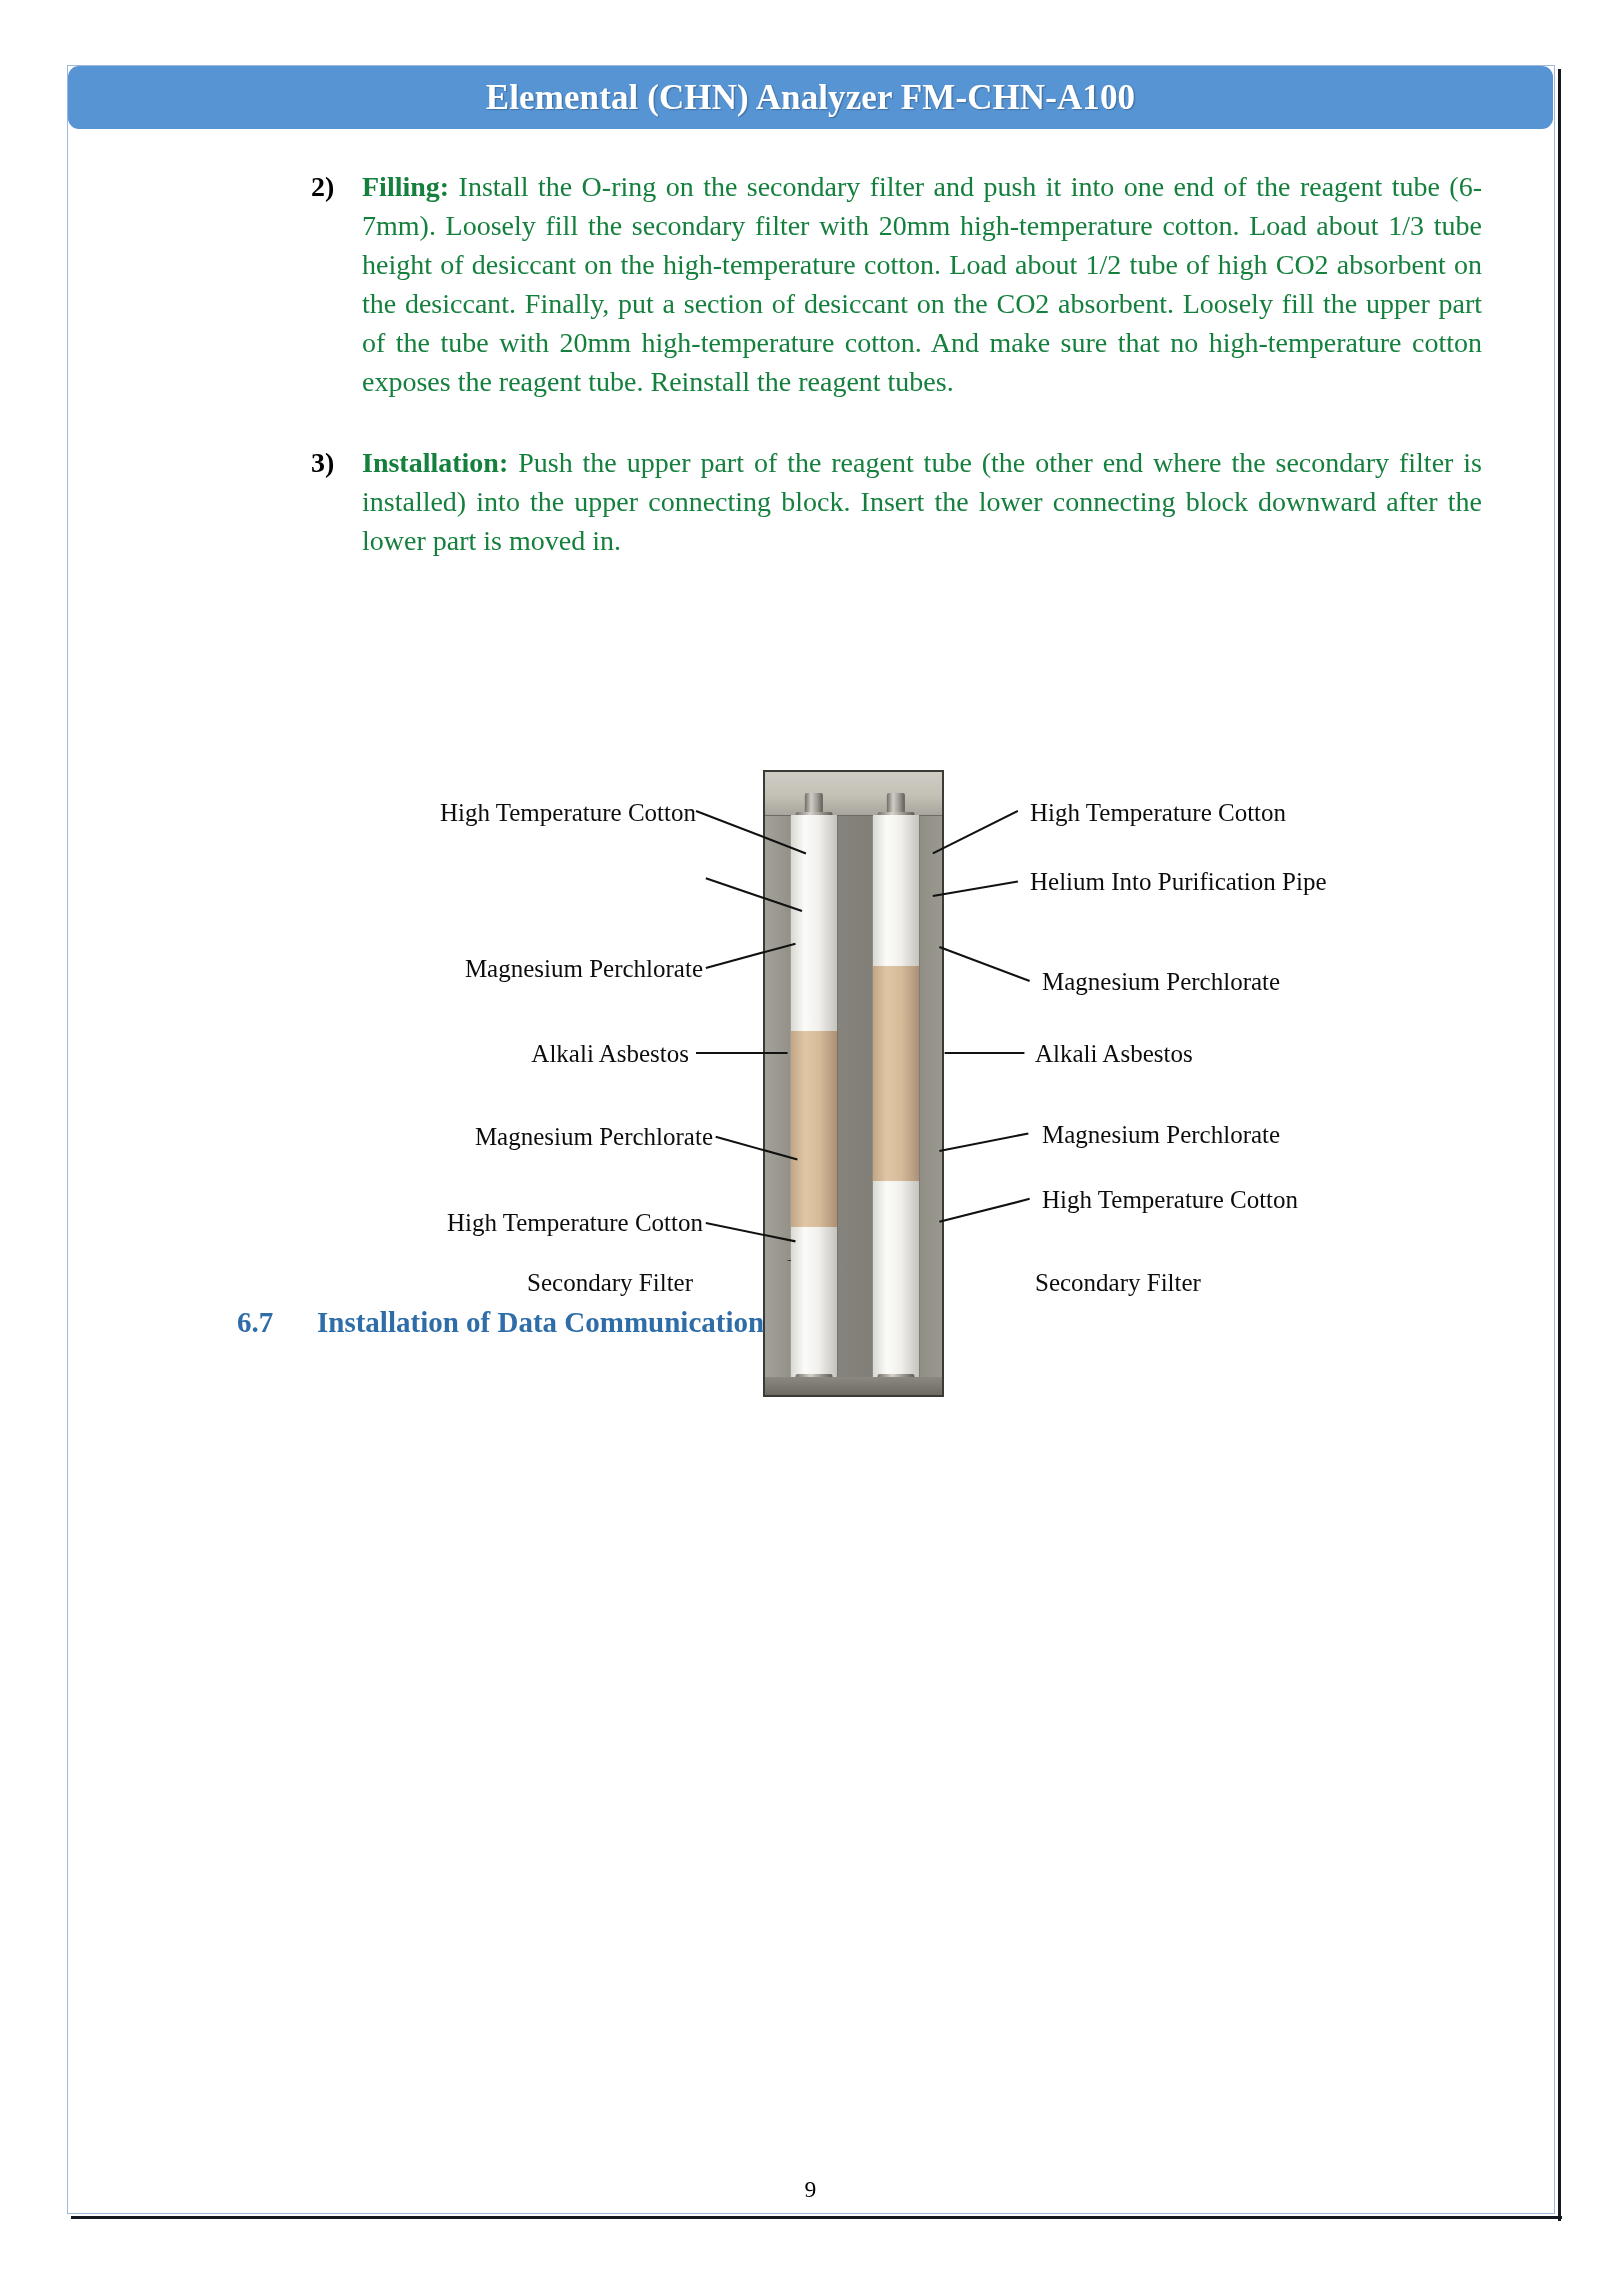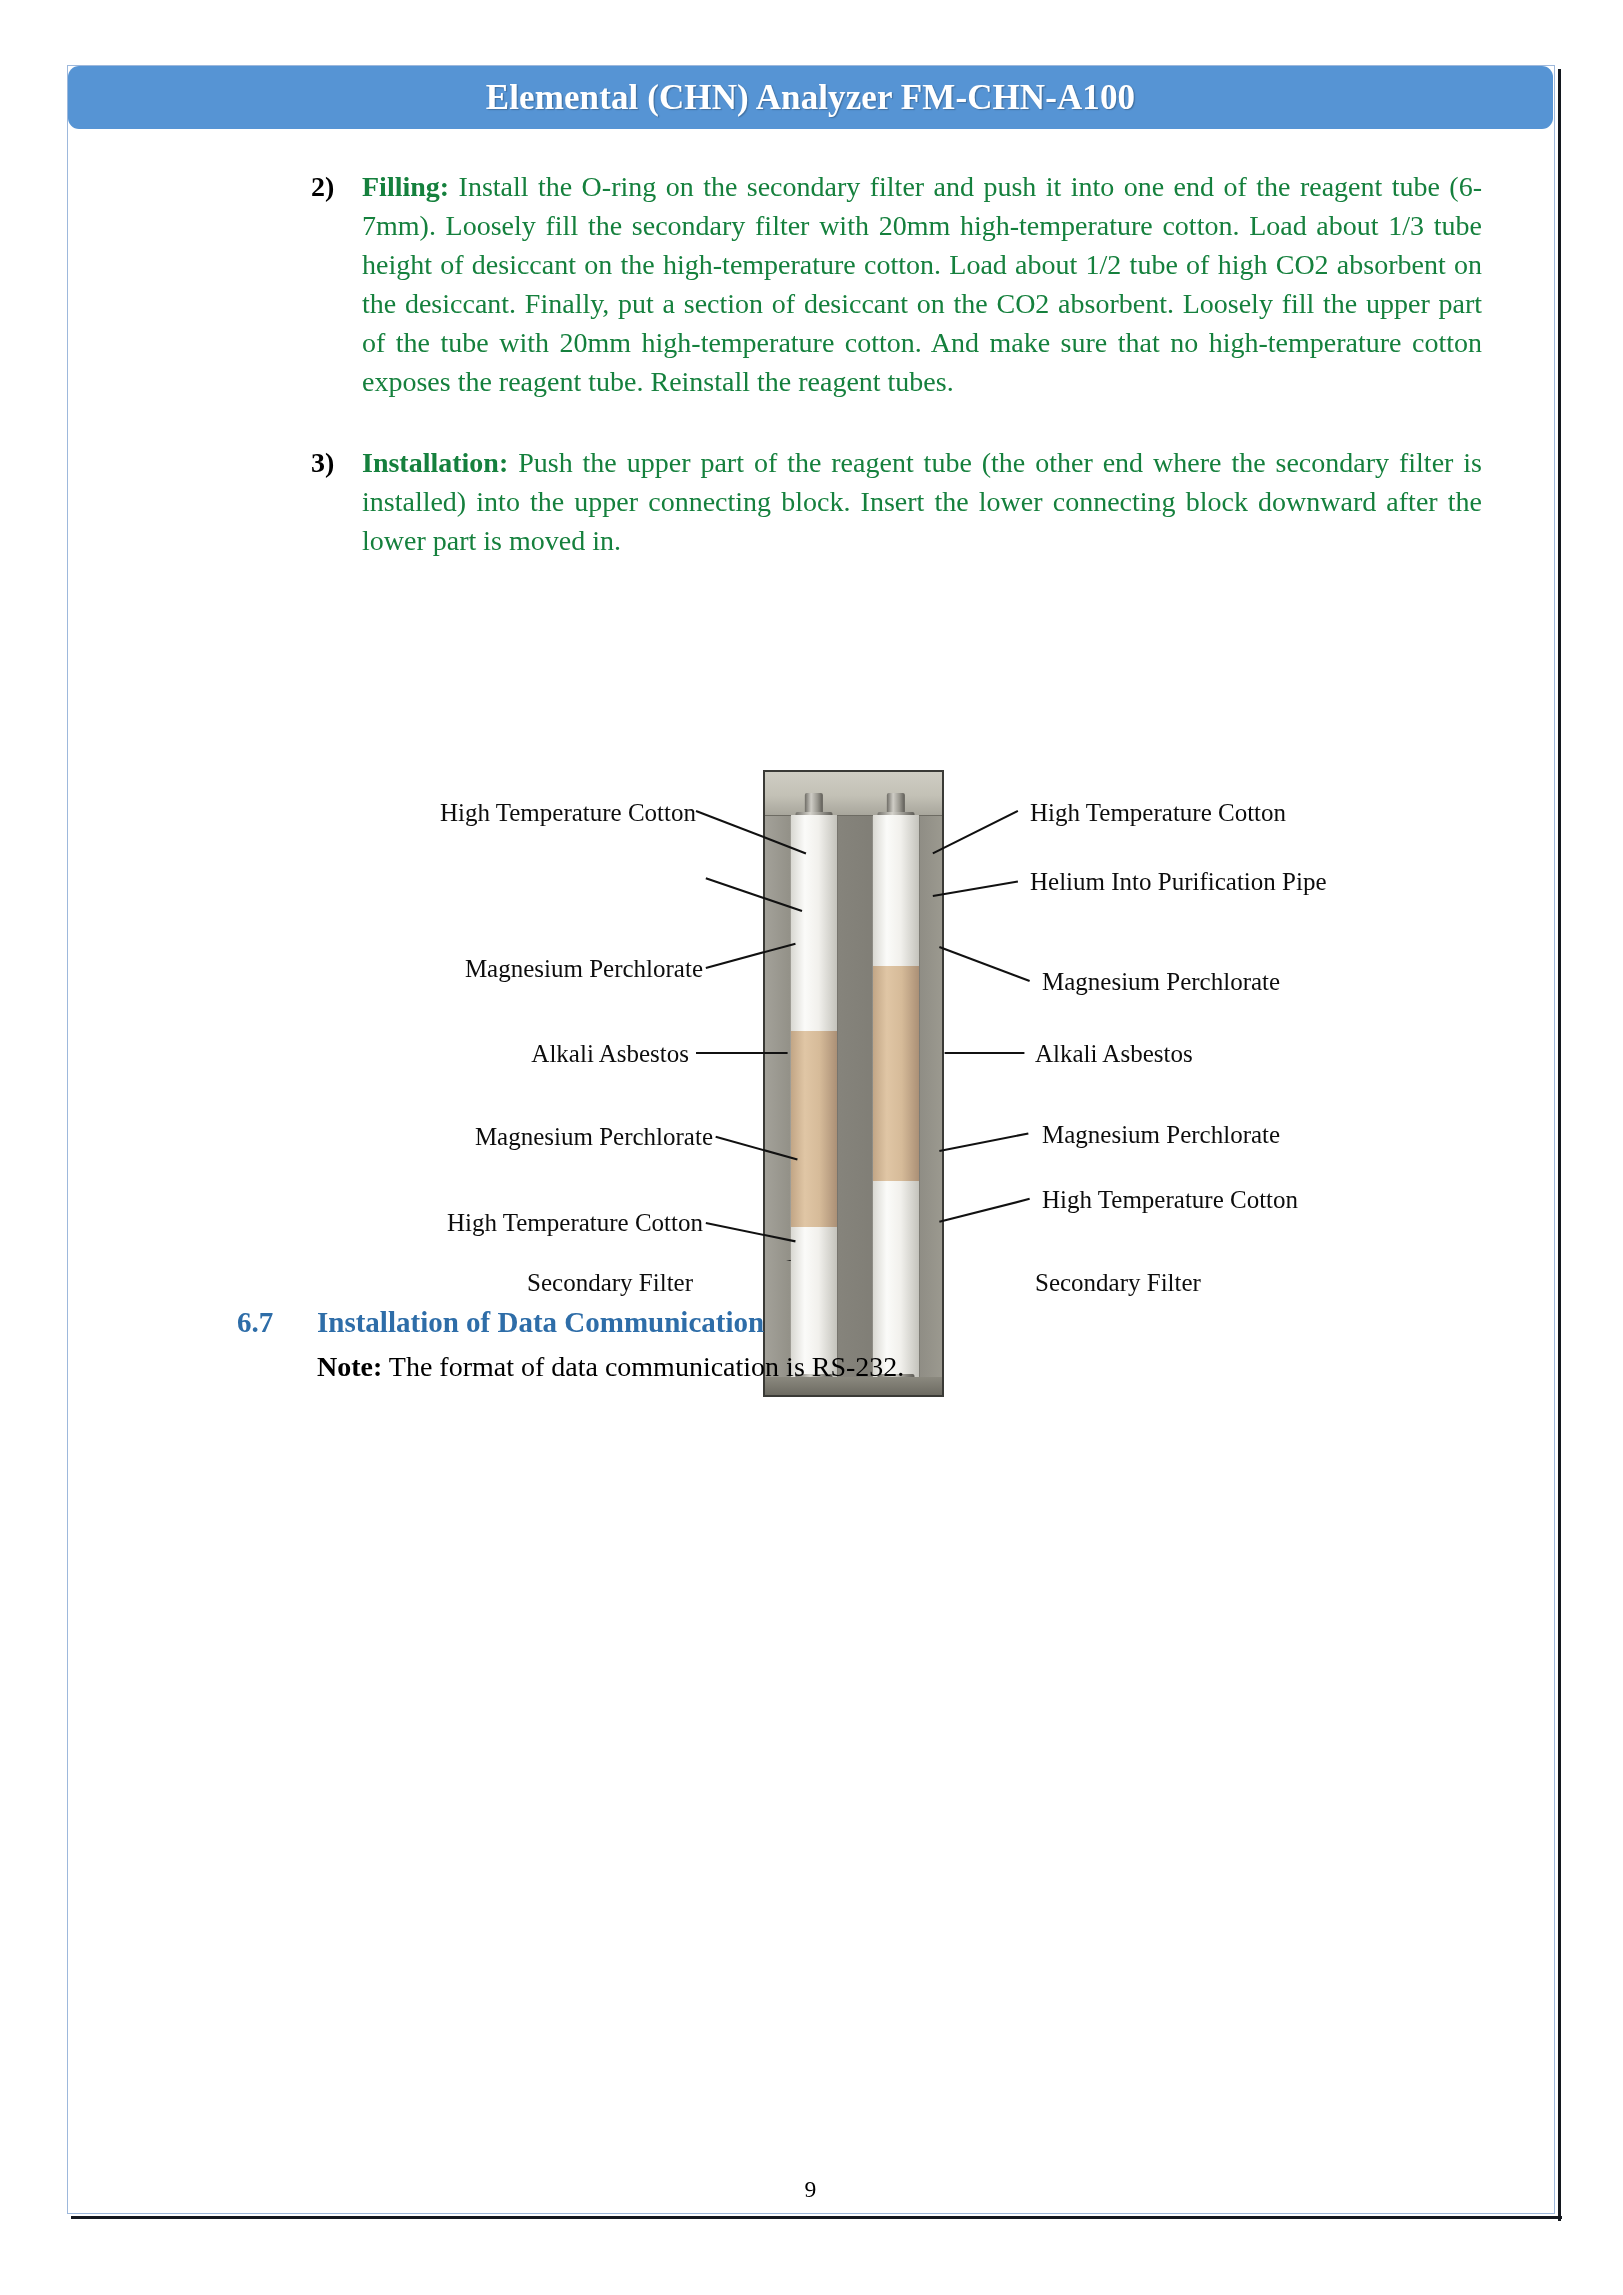--- a/index.html
+++ b/index.html
@@ -397,21 +397,20 @@
       <div class="fig-label" style="left:967px;top:707px;">Secondary Filter</div>
 
     </div>
 
     <div id="section-67">
       <div id="section-67-heading">
         <span id="section-67-number">6.7</span>
         <span id="section-67-title">Installation of Data Communication</span>
       </div>
       <div id="section-67-body">
-        <div id="section-67-note"><span class="lead">Note:</span><span> The format of data communication is RS-232.</span></div>
       </div>
     </div>
 
     <div id="page-number">9</div>
 
   </div>
 </div>
 
 
 </body></html>

